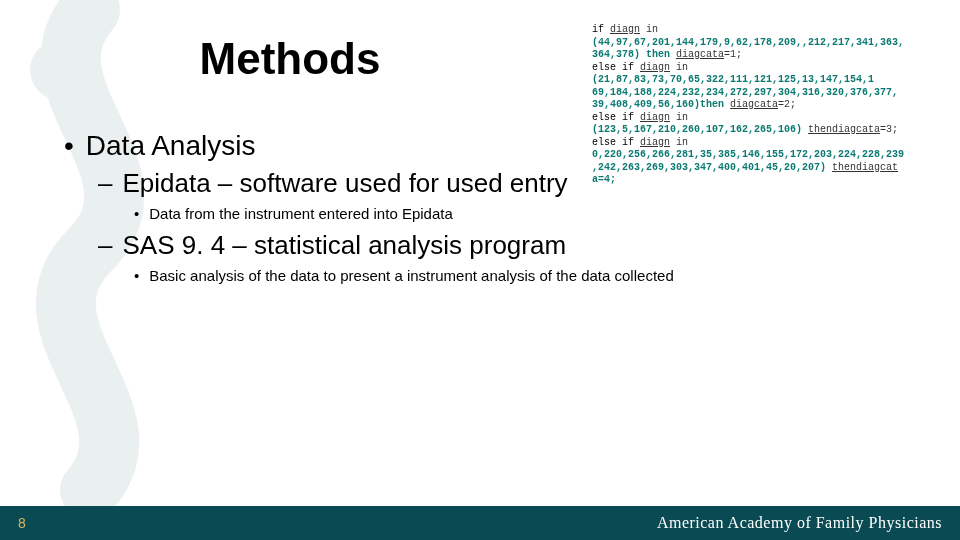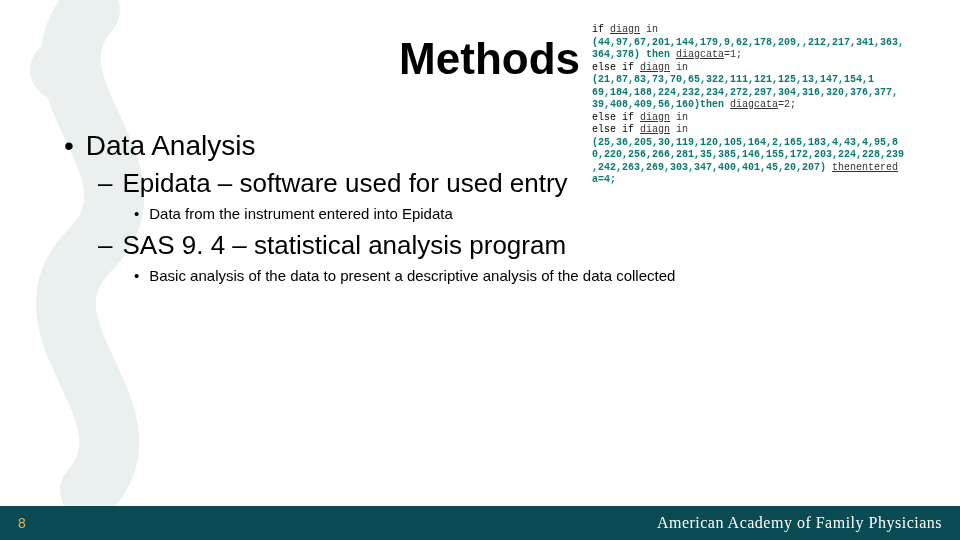--- a/index.html
+++ b/index.html
@@ -1,18 +1,18 @@
 <!DOCTYPE html>
 <html><head>
 <meta charset="utf-8">
 <style>
 html,body{margin:0;padding:0;width:960px;height:540px;font-family:Arial,Helvetica,sans-serif;background:#fff;overflow:hidden}
 .slide{position:relative;width:960px;height:540px}
 .watermark{position:absolute;left:-60px;top:-30px;width:300px;height:540px;opacity:.08;pointer-events:none}
-.title{position:absolute;top:34px;left:0;width:580px;text-align:right;font-size:44px;font-weight:700;color:#000}
+.title{position:absolute;top:34px;left:0;width:580px;text-align:center;font-size:44px;font-weight:700;color:#000}
 .body{position:absolute;top:120px;left:64px;right:30px;color:#000}
 .b1{font-size:28px;margin:10px 0 6px 0}
 .b2{font-size:26px;margin:6px 0 6px 34px}
 .b3{font-size:15px;margin:4px 0 8px 70px}
 .b1::before{content:"•";margin-right:12px}
 .b2::before{content:"–";margin-right:10px}
 .b3::before{content:"•";margin-right:10px}
 .codebox{position:absolute;top:24px;right:8px;width:360px;font-family:"Courier New",monospace;font-size:10px;line-height:1.25;color:#333;word-break:break-all}
 .codebox .kw{color:#000}
 .codebox .num{color:#0a7a72;font-weight:700}
@@ -35,33 +35,33 @@
 
   <div class="codebox">
     <div><span class="kw">if </span><span class="ul">diagn</span><span> in</span></div>
     <div class="num">(44,97,67,201,144,179,9,62,178,209,,212,217,341,363,</div>
     <div><span class="num">364,378) then </span><span class="ul">diagcata</span><span>=1;</span></div>
     <div><span class="kw">else if </span><span class="ul">diagn</span><span> in</span></div>
     <div class="num">(21,87,83,73,70,65,322,111,121,125,13,147,154,1</div>
     <div class="num">69,184,188,224,232,234,272,297,304,316,320,376,377,</div>
     <div><span class="num">39,408,409,56,160)then </span><span class="ul">diagcata</span><span>=2;</span></div>
     <div><span class="kw">else if </span><span class="ul">diagn</span><span> in</span></div>
+    <div><span class="num">(123,5,167,210,260,107,162,265,106) </span><span class="ul">then</span><span class="ul">diagcata</span><span>=3;</span></div>
     <div><span class="kw">else if </span><span class="ul">diagn</span><span> in</span></div>
-    <div class="num">(25,36,205,30,119,120,105,164,2,165,183,4,43,4,95,8</div>
     <div class="num">0,220,256,266,281,35,385,146,155,172,203,224,228,239</div>
-    <div><span class="num">,242,263,269,303,347,400,401,45,20,207) </span><span class="ul">then</span><span class="ul">entered</span></div>
+    <div><span class="num">,242,263,269,303,347,400,401,45,20,207) </span><span class="ul">then</span><span class="ul">diagcat</span></div>
     <div class="num">a=4;</div>
   </div>
 
   <div class="body">
     <div class="b1">Data Analysis</div>
     <div class="b2">Epidata – software used for used entry</div>
     <div class="b3">Data from the instrument entered into Epidata</div>
     <div class="b2">SAS  9. 4 – statistical analysis program</div>
-    <div class="b3">Basic analysis of the data to present a descriptive analysis of the data collected</div>
+    <div class="b3">Basic analysis of the data to present a instrument analysis of the data collected</div>
   </div>
 
   <div class="footer">
     <span class="slidenum">8</span>
     <span class="brand a">American Academy of Family Physicians</span>
   </div>
 
 </div>
 
 </body></html>

